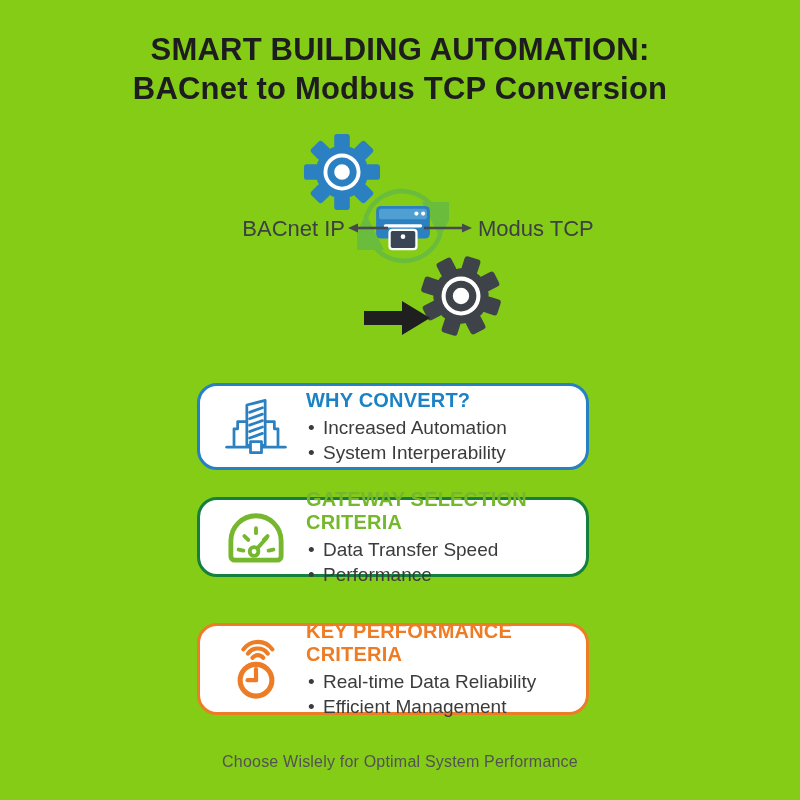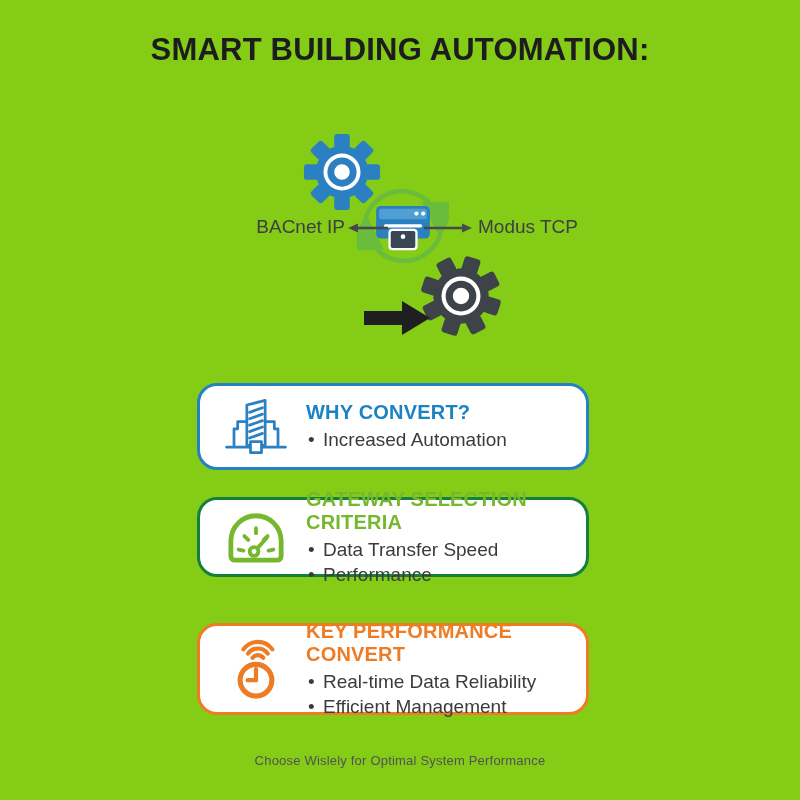--- a/index.html
+++ b/index.html
@@ -8,21 +8,21 @@
     font-family:"Liberation Sans", sans-serif;overflow:hidden;
   }
   
   .title{
     position:absolute;top:30px;left:0;width:800px;text-align:center;
     font-weight:700;color:#1d1d1f;font-size:31px;line-height:39px;letter-spacing:.2px;
   }
   
   .abs{position:absolute;}
   .proto-label{
-    position:absolute;top:216px;font-size:19px;color:#3d4043;white-space:nowrap;
+    position:absolute;top:216px;font-size:22px;color:#3d4043;white-space:nowrap;
   }
   .label-left{left:225px;width:120px;text-align:right;}
   .label-right{left:478px;}
   
   .box{
     position:absolute;left:197px;width:392px;border-radius:20px;
     display:flex;align-items:center;box-sizing:border-box;padding:8px 14px 8px 16px;
     background:#fff;
   }
   .box-blue{top:383px;height:87px;border:3px solid #2581c3;}
@@ -37,30 +37,31 @@
   .box ul{margin:0;padding:0;list-style:none;}
   .box li{
     font-size:19px;color:#3b3b3b;line-height:25px;position:relative;padding-left:17px;
   }
   .box li::before{
     content:"•";position:absolute;left:2px;color:#3b3b3b;
   }
   
   .footer{
     position:absolute;top:753px;left:0;width:800px;text-align:center;
-    font-size:13px;color:#525254;letter-spacing:.2px;
+    font-size:16px;color:#525254;letter-spacing:.2px;
   }
 </style>
 </head>
 <body>
 
 <div id="canvas">
 
   <div class="title">
     <div>SMART BUILDING AUTOMATION:</div>
+    <div>BACnet to Modbus TCP Conversion</div>
   </div>
 
   <div>
 
     <svg class="abs" style="left:303px;top:133px" width="78" height="78" viewBox="0 0 80 80">
       <g fill="#2b80c1">
         <rect x="32" y="1" width="16" height="15" rx="3"></rect>
         <rect x="32" y="1" width="16" height="15" rx="3" transform="rotate(45 40 40)"></rect>
         <rect x="32" y="1" width="16" height="15" rx="3" transform="rotate(90 40 40)"></rect>
         <rect x="32" y="1" width="16" height="15" rx="3" transform="rotate(135 40 40)"></rect>
@@ -142,20 +143,21 @@
           <path d="M26,30 L16,30 L16,38 L12,38 L12,56"></path>
           <line x1="4" y1="58" x2="68" y2="58"></line>
           <rect x="30" y="52" width="12" height="12" fill="#ffffff"></rect>
         </g>
       </svg>
     </div>
     <div class="content">
       <h2>WHY CONVERT?</h2>
       <ul>
         <li>Increased Automation</li>
+        <li>System Interperability</li>
       </ul>
     </div>
   </div>
 
   <div class="box box-green">
     <div class="icon-wrap">
       <svg width="62" height="58" viewBox="0 0 64 60">
         <g fill="none" stroke="#76b82d" stroke-linecap="round" stroke-linejoin="round">
           <path stroke-width="5" d="M6,50 L6,34 A26,26 0 0 1 58,34 L58,50 A4,4 0 0 1 54,54 L10,54 A4,4 0 0 1 6,50 Z"></path>
           <line stroke-width="4" x1="14" y1="43" x2="19" y2="44"></line>
@@ -184,21 +186,21 @@
           <path stroke-width="4.5" d="M26.3,22 A7,7 0 0 1 37.7,22"></path>
           <path stroke-width="4.5" d="M21.4,17.5 A13,13 0 0 1 42.6,17.5"></path>
           <path stroke-width="4.5" d="M16.5,13 A19,19 0 0 1 47.5,13"></path>
           <circle stroke-width="5.5" cx="30" cy="46" r="17"></circle>
           <line stroke-width="4.5" x1="30" y1="46" x2="30" y2="34"></line>
           <line stroke-width="4.5" x1="30" y1="46" x2="21" y2="46"></line>
         </g>
       </svg>
     </div>
     <div class="content">
-      <h2>KEY PERFORMANCE CONVERT</h2>
+      <h2>KEY PERFORMANCE CRITERIA</h2>
       <ul>
         <li>Real-time Data Reliability</li>
         <li>Efficient Management</li>
       </ul>
     </div>
   </div>
 
   <div class="footer">Choose Wislely for Optimal System Performance</div>
 
 </div>

